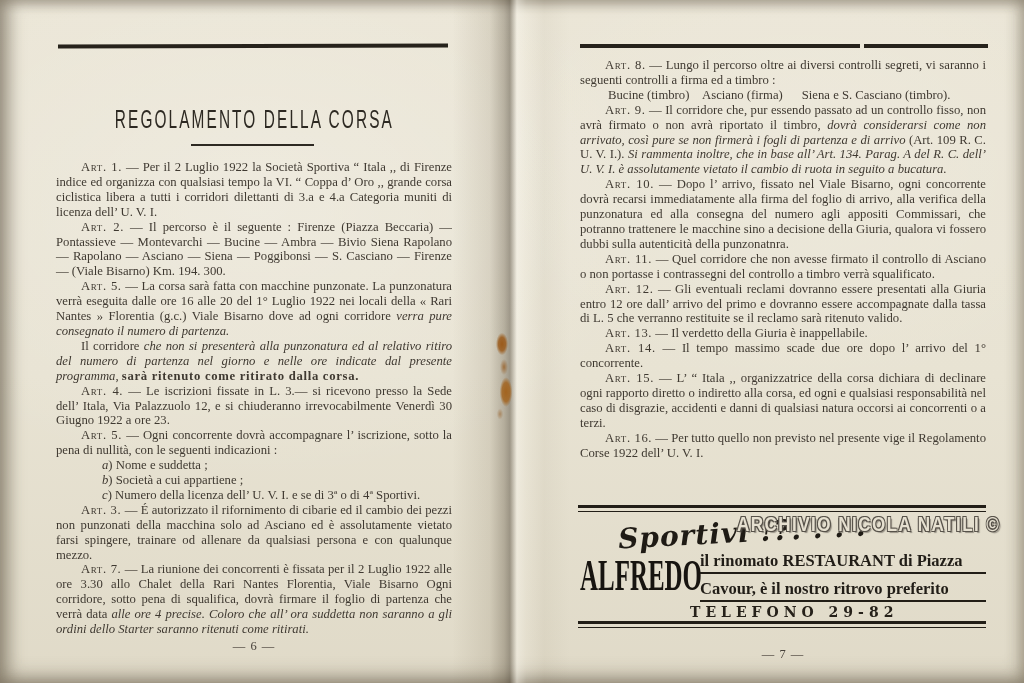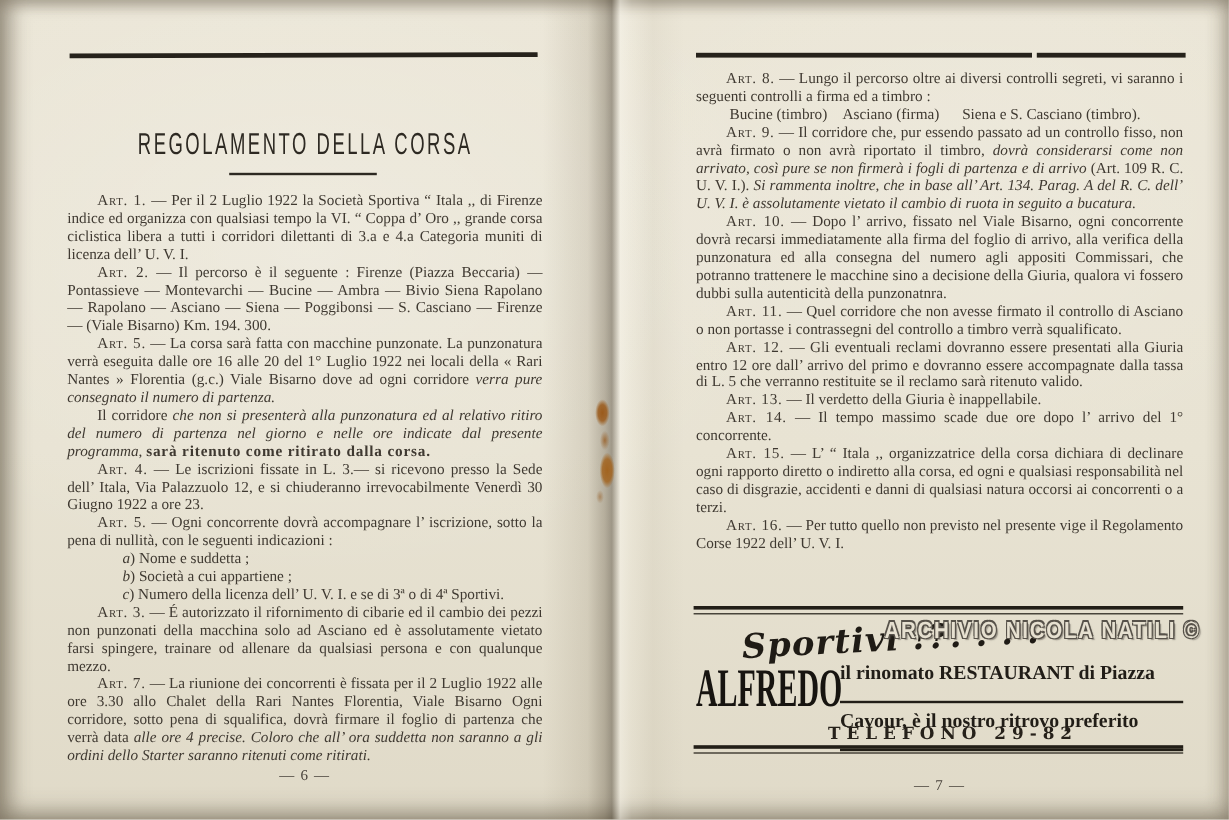--- a/index.html
+++ b/index.html
@@ -96,21 +96,21 @@
     font-family: "Liberation Serif", serif; font-weight: bold;
     font-size: 43px; line-height: 40px; white-space: nowrap;
     transform: scale(0.58, 1.05); transform-origin: left top;
     color: #171410;
   }
   #ad-lines {
     position: absolute; left: 122px; top: 46px; width: 286px;
     font-weight: bold; font-size: 16.5px; line-height: 19px;
     font-family: "Liberation Serif", serif; color: #211d17;
   }
-  .ad-line { border-bottom: 2px solid #221e17; padding-bottom: 14px; margin-bottom: 5px; white-space: nowrap; }
+  .ad-line { border-bottom: 2px solid #221e17; padding-bottom: 2px; margin-bottom: 5px; white-space: nowrap; }
   #ad-phone {
     position: absolute; left: 112px; top: 99px;
     font-family: "DejaVu Serif", serif; font-weight: bold;
     font-size: 14px; letter-spacing: 5px; white-space: nowrap;
     color: #26211a;
   }
   #archive-watermark {
     position: absolute; left: 737px; top: 514px;
     font-family: "Liberation Sans", sans-serif; font-weight: 700;
     font-size: 18px; letter-spacing: 1.5px; white-space: nowrap;

